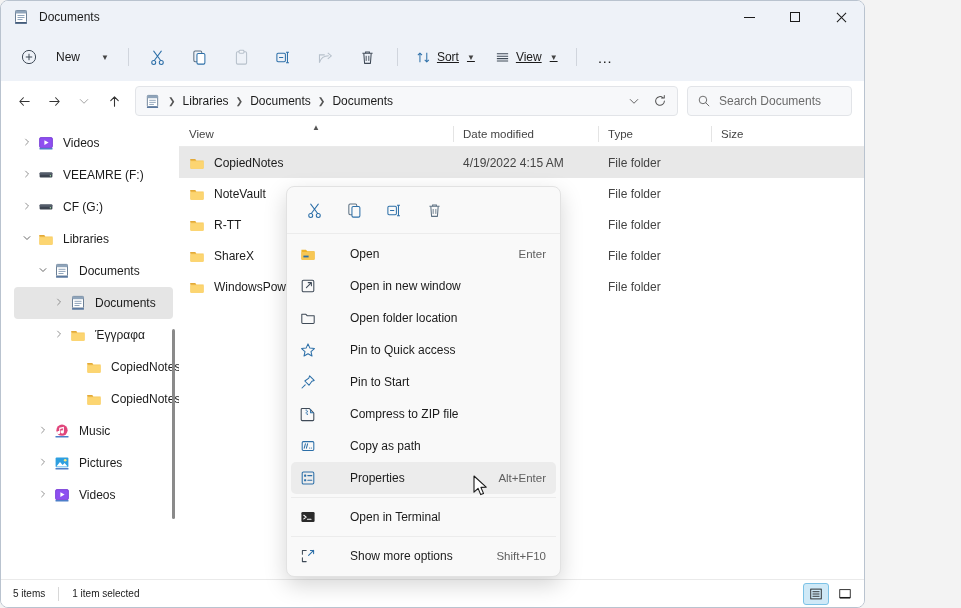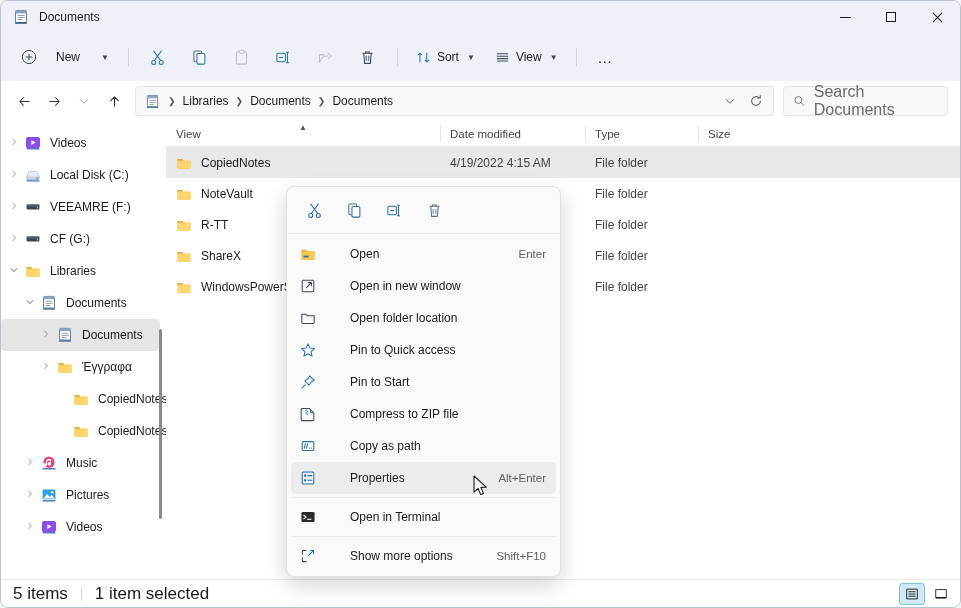--- a/index.html
+++ b/index.html
@@ -4,21 +4,21 @@
 <style>
   * { box-sizing: border-box; margin: 0; padding: 0; }
   html, body {
     width: 961px; height: 608px;
     font-family: "Liberation Sans", sans-serif;
     overflow: hidden;
     background: #f3f3f3;
   }
   .window {
     position: relative;
-    width: 961px; height: 608px;
+    width: 865px; height: 608px;
     background: #ffffff;
     border: 1px solid #b9c3cf;
     border-radius: 8px;
     overflow: hidden;
   }
 
   
   .titlebar {
     height: 32px;
     background: #eef2f8;
@@ -54,21 +54,21 @@
   }
   .cmd-icon-btn {
     width: 40px; height: 32px; border-radius: 4px;
     display: flex; align-items: center; justify-content: center;
   }
   .cmd-icon-btn.disabled { opacity: .38; }
   .cmd-sep { width: 1px; height: 18px; background: #d0d5dd; margin: 0 7px; }
   .cmd-text-btn {
     display: flex; align-items: center; gap: 6px;
     height: 32px; padding: 0 9px; border-radius: 4px;
-    font-size: 12px; color: #1b1b1b;
+    font-size: 12px; color: #1b1b1b; text-decoration: underline;
   }
   .chev { font-size: 8px; color: #444; margin-left: 2px; }
   .dots { font-size: 15px; letter-spacing: 1.5px; color: #1b1b1b; line-height: 1; }
 
   
   .addressbar {
     height: 40px; display: flex; align-items: center;
     padding: 0 12px 0 8px; gap: 0px; background: #ffffff;
   }
   .navbtn {
@@ -90,31 +90,32 @@
   .crumb-spacer { flex: 1; }
   .crumb-btn {
     width: 26px; height: 26px; border-radius: 4px;
     display: flex; align-items: center; justify-content: center; color: #444;
   }
   .searchbox {
     width: 165px; height: 30px; margin-left: 9px;
     background: #f7f8fa; border: 1px solid #e2e4e8; border-radius: 4px;
     display: flex; align-items: center; padding: 0 9px; gap: 8px;
   }
-  .search-ph { font-size: 16px; color: #6a6a6a; }
+  .search-ph { font-size: 12px; color: #6a6a6a; }
 
   
   .body { display: flex; height: 448px; }
 
   
   .sidebar {
     width: 165px; position: relative;
     background: #ffffff;
     overflow: hidden;
     padding-top: 6px;
+    margin-left: 13px;
   }
   .tree-item {
     height: 32px; display: flex; align-items: center;
     margin: 0 6px 0 0; border-radius: 4px;
     font-size: 12px; color: #1b1b1b; white-space: nowrap;
   }
   .tree-item.selected { background: #e5e5e5; }
   .tw {
     width: 22px; flex: 0 0 22px; text-align: center;
     font-size: 9px; color: #5a5a5a;
@@ -188,21 +189,21 @@
   .cursor { position: absolute; left: 472px; top: 474px; z-index: 60; pointer-events: none; }
 
   
   .statusbar {
     position: absolute; bottom: 0; left: 0; right: 0;
     height: 28px;
     border-top: 1px solid #eaeaea;
     background: #ffffff;
     display: flex; align-items: center;
     padding: 0 6px 0 12px;
-    font-size: 17px; color: #1b1b1b;
+    font-size: 10px; color: #1b1b1b;
   }
   .st-sep { width: 1px; height: 14px; background: #d8d8d8; margin: 0 13px; }
   .st-spacer { flex: 1; }
   .viewbtn {
     width: 26px; height: 22px; border-radius: 3px;
     display: flex; align-items: center; justify-content: center;
     margin-left: 3px;
   }
   .viewbtn.active { background: #cfe9f7; border: 1px solid #7cc2e6; }
 </style>
@@ -396,32 +397,20 @@
             <span class="tw"><svg viewBox="0 0 16 16" width="10" height="10">
                 <path d="M5.8 3.4 L10.4 8 L5.8 12.6" fill="none" stroke="#7a7a7a" stroke-width="1.3" stroke-linejoin="round" stroke-linecap="round"></path>
               </svg></span>
             <span class="ti-ico"><svg viewBox="0 0 16 16" width="16" height="16">
                 <rect x="1.6" y="2.6" width="12.8" height="10" rx="1.2" fill="#8e4ff0"></rect>
                 <rect x="1.6" y="2.6" width="12.8" height="10" rx="1.2" fill="none" stroke="#6d2fd0" stroke-width=".8"></rect>
                 <path d="M6.4 5.3 L10.6 7.6 L6.4 9.9Z" fill="#fff"></path>
                 <rect x="1.4" y="13" width="13.2" height="1.5" rx=".4" fill="#4d7ec9"></rect>
               </svg></span>
             <span>Videos</span>
-          </div>
-          <div class="tree-item" style="padding-left: 2px;">
-            <span class="tw"><svg viewBox="0 0 16 16" width="10" height="10">
-                <path d="M5.8 3.4 L10.4 8 L5.8 12.6" fill="none" stroke="#7a7a7a" stroke-width="1.3" stroke-linejoin="round" stroke-linecap="round"></path>
-              </svg></span>
-            <span class="ti-ico"><svg viewBox="0 0 16 16" width="16" height="16">
-                <path d="M2 9.6 L4.3 4.4 h7.4 L14 9.6 v2.4 a.9.9 0 0 1-.9.9H2.9a.9.9 0 0 1-.9-.9Z" fill="#c9d4e0" stroke="#8ea1b5" stroke-width=".8"></path>
-                <path d="M2 9.6 L4.3 4.4 h7.4 L14 9.6Z" fill="#e4ebf2"></path>
-                <circle cx="11.8" cy="11.2" r=".8" fill="#4d7ec9"></circle>
-                <rect x="1.4" y="13.2" width="13.2" height="1.4" rx=".4" fill="#4d7ec9"></rect>
-              </svg></span>
-            <span>Local Disk (C:)</span>
           </div>
           <div class="tree-item" style="padding-left: 2px;">
             <span class="tw"><svg viewBox="0 0 16 16" width="10" height="10">
                 <path d="M5.8 3.4 L10.4 8 L5.8 12.6" fill="none" stroke="#7a7a7a" stroke-width="1.3" stroke-linejoin="round" stroke-linecap="round"></path>
               </svg></span>
             <span class="ti-ico"><svg viewBox="0 0 16 16" width="16" height="16">
                 <rect x="1.6" y="5.6" width="12.8" height="4.8" rx="1" fill="#3c4450"></rect>
                 <rect x="1.6" y="5.6" width="12.8" height="2.2" rx="1" fill="#555e6c"></rect>
                 <circle cx="12.4" cy="8.8" r=".7" fill="#9fe3a0"></circle>
               </svg></span>

